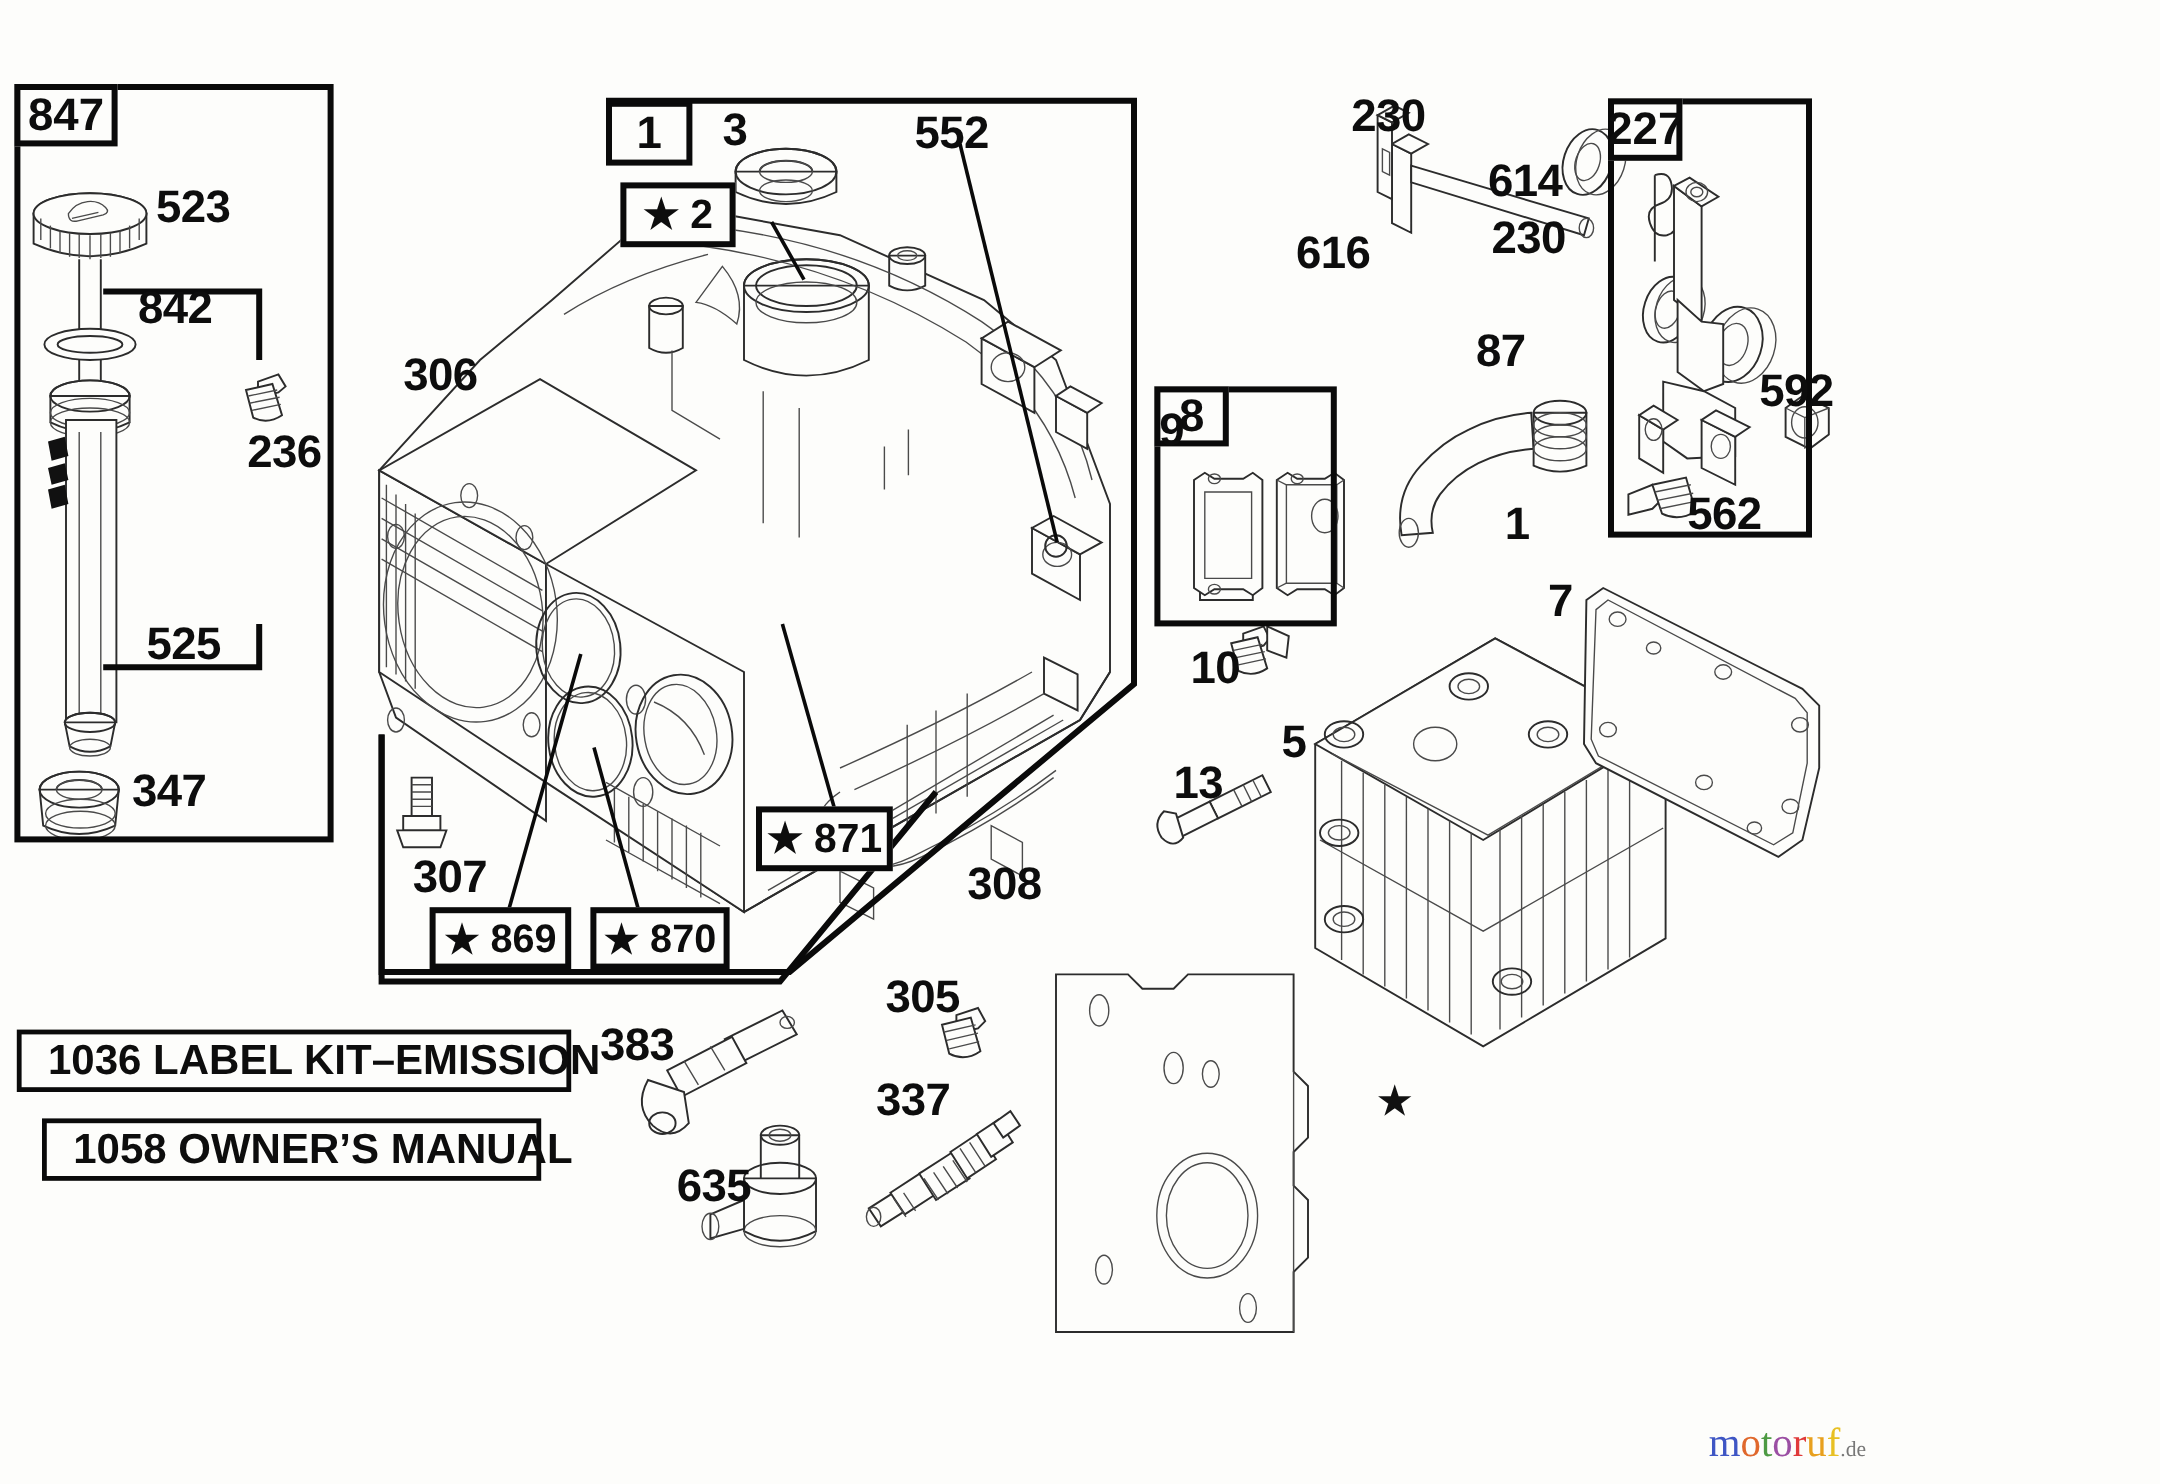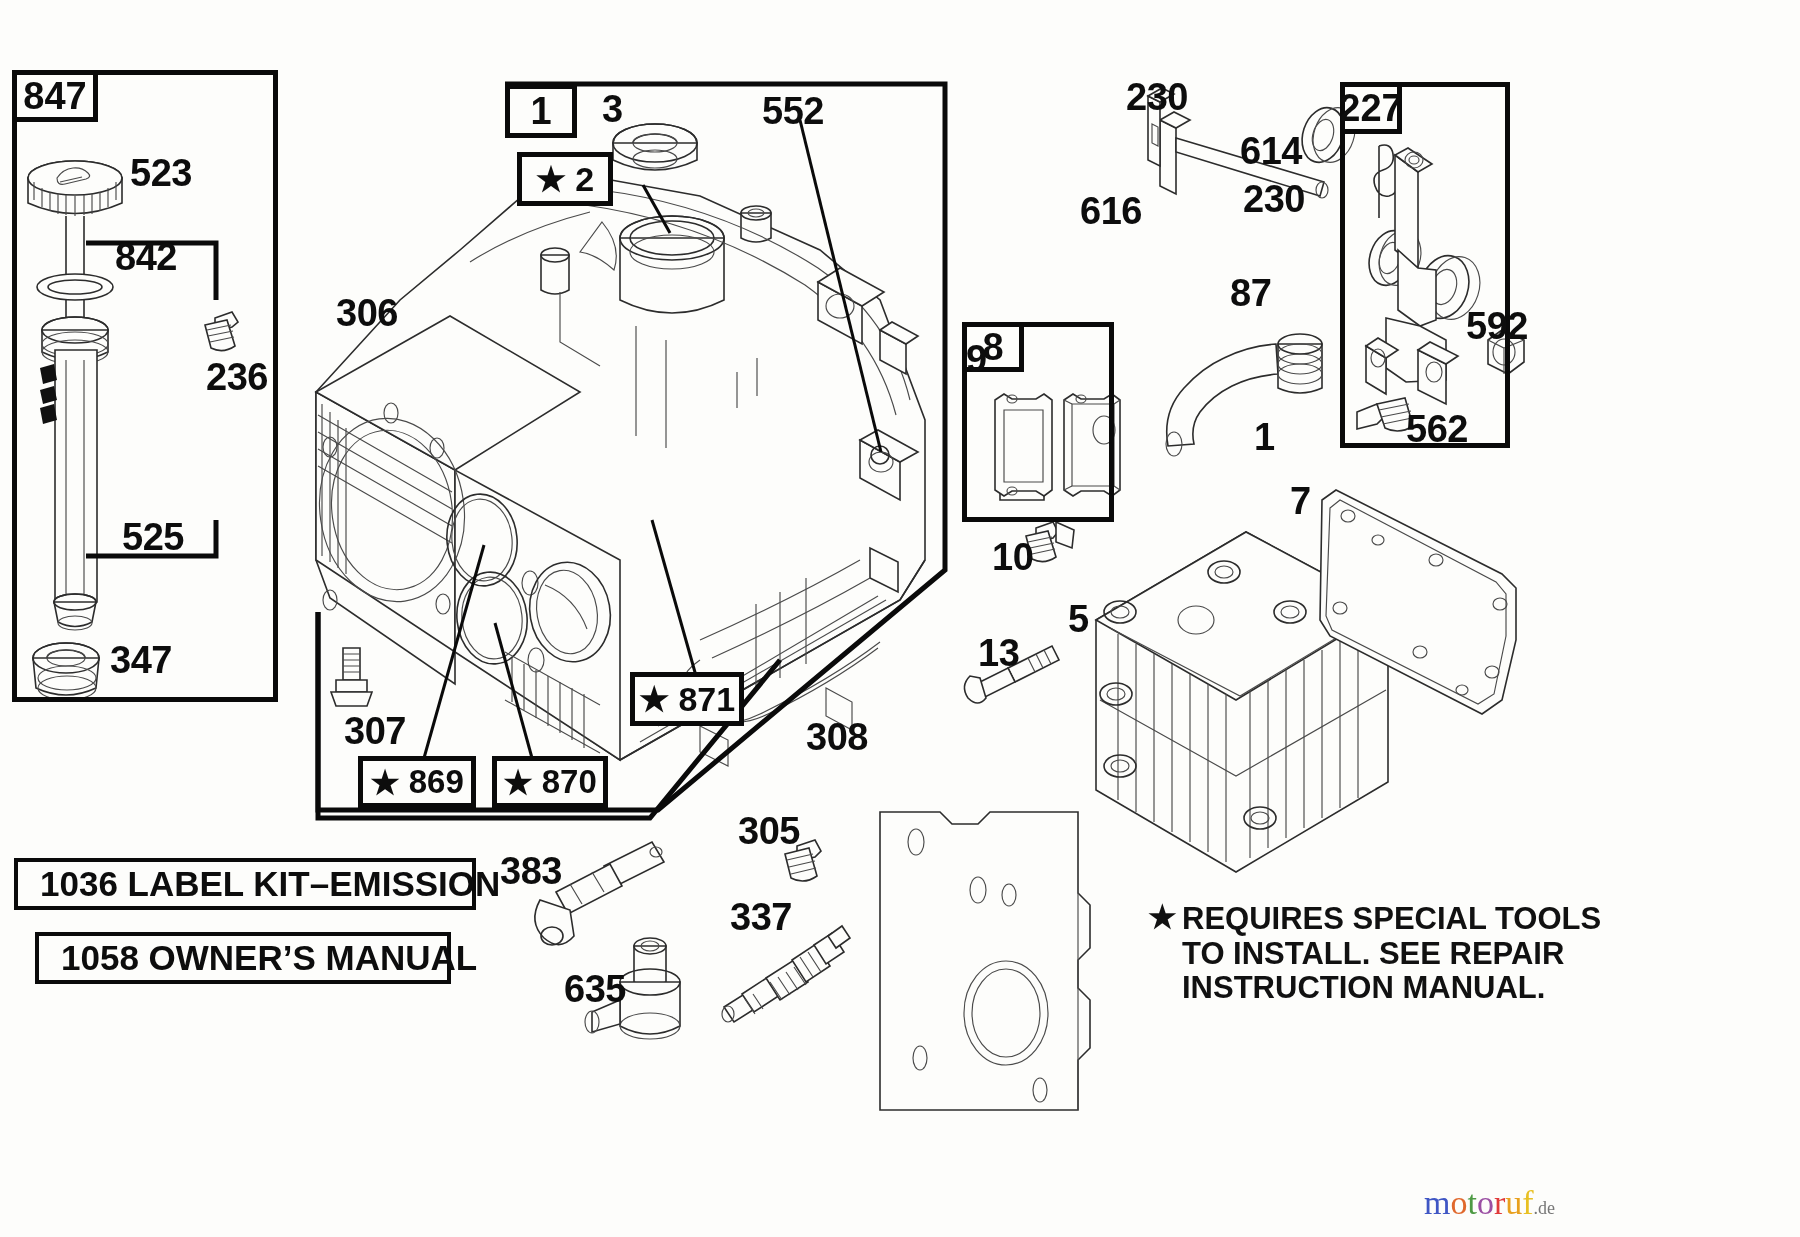--- a/index.html
+++ b/index.html
@@ -534,20 +534,17 @@
   <div class="lbl num" style="left:1240px;top:132px;">614</div>
   <div class="lbl num" style="left:1243px;top:180px;">230</div>
   <div class="lbl num" style="left:1230px;top:274px;">87</div>
   <div class="lbl num" style="left:1466px;top:307px;">592</div>
   <div class="lbl num" style="left:1406px;top:410px;">562</div>
 
   <div class="textbox" style="left:14px;top:858px;width:462px;height:52px;font-size:35px;">1036 LABEL KIT–EMISSION</div>
   <div class="textbox" style="left:35px;top:932px;width:416px;height:52px;font-size:35px;">1058 OWNER’S MANUAL</div>
 
   <div class="note" style="left:1148px;top:900px;font-size:32px;">★</div>
-  <div class="note" style="left:1182px;top:902px;font-size:31px;">REQUIRES SPECIAL TOOLS
-TO INSTALL.  SEE REPAIR
-INSTRUCTION MANUAL.</div>
 
 
   <div id="wm" style="left:1424px;top:1184px;"><span style="color: rgb(63, 86, 196);">m</span><span style="color: rgb(224, 104, 44);">o</span><span style="color: rgb(77, 154, 67);">t</span><span style="color: rgb(155, 79, 163);">o</span><span style="color: rgb(224, 58, 58);">r</span><span style="color: rgb(232, 160, 30);">u</span><span style="color: rgb(232, 192, 35);">f</span><span style="color: rgb(119, 119, 119); font-size: 18px;">.de</span></div>
 
 </div>
 
 </body></html>

